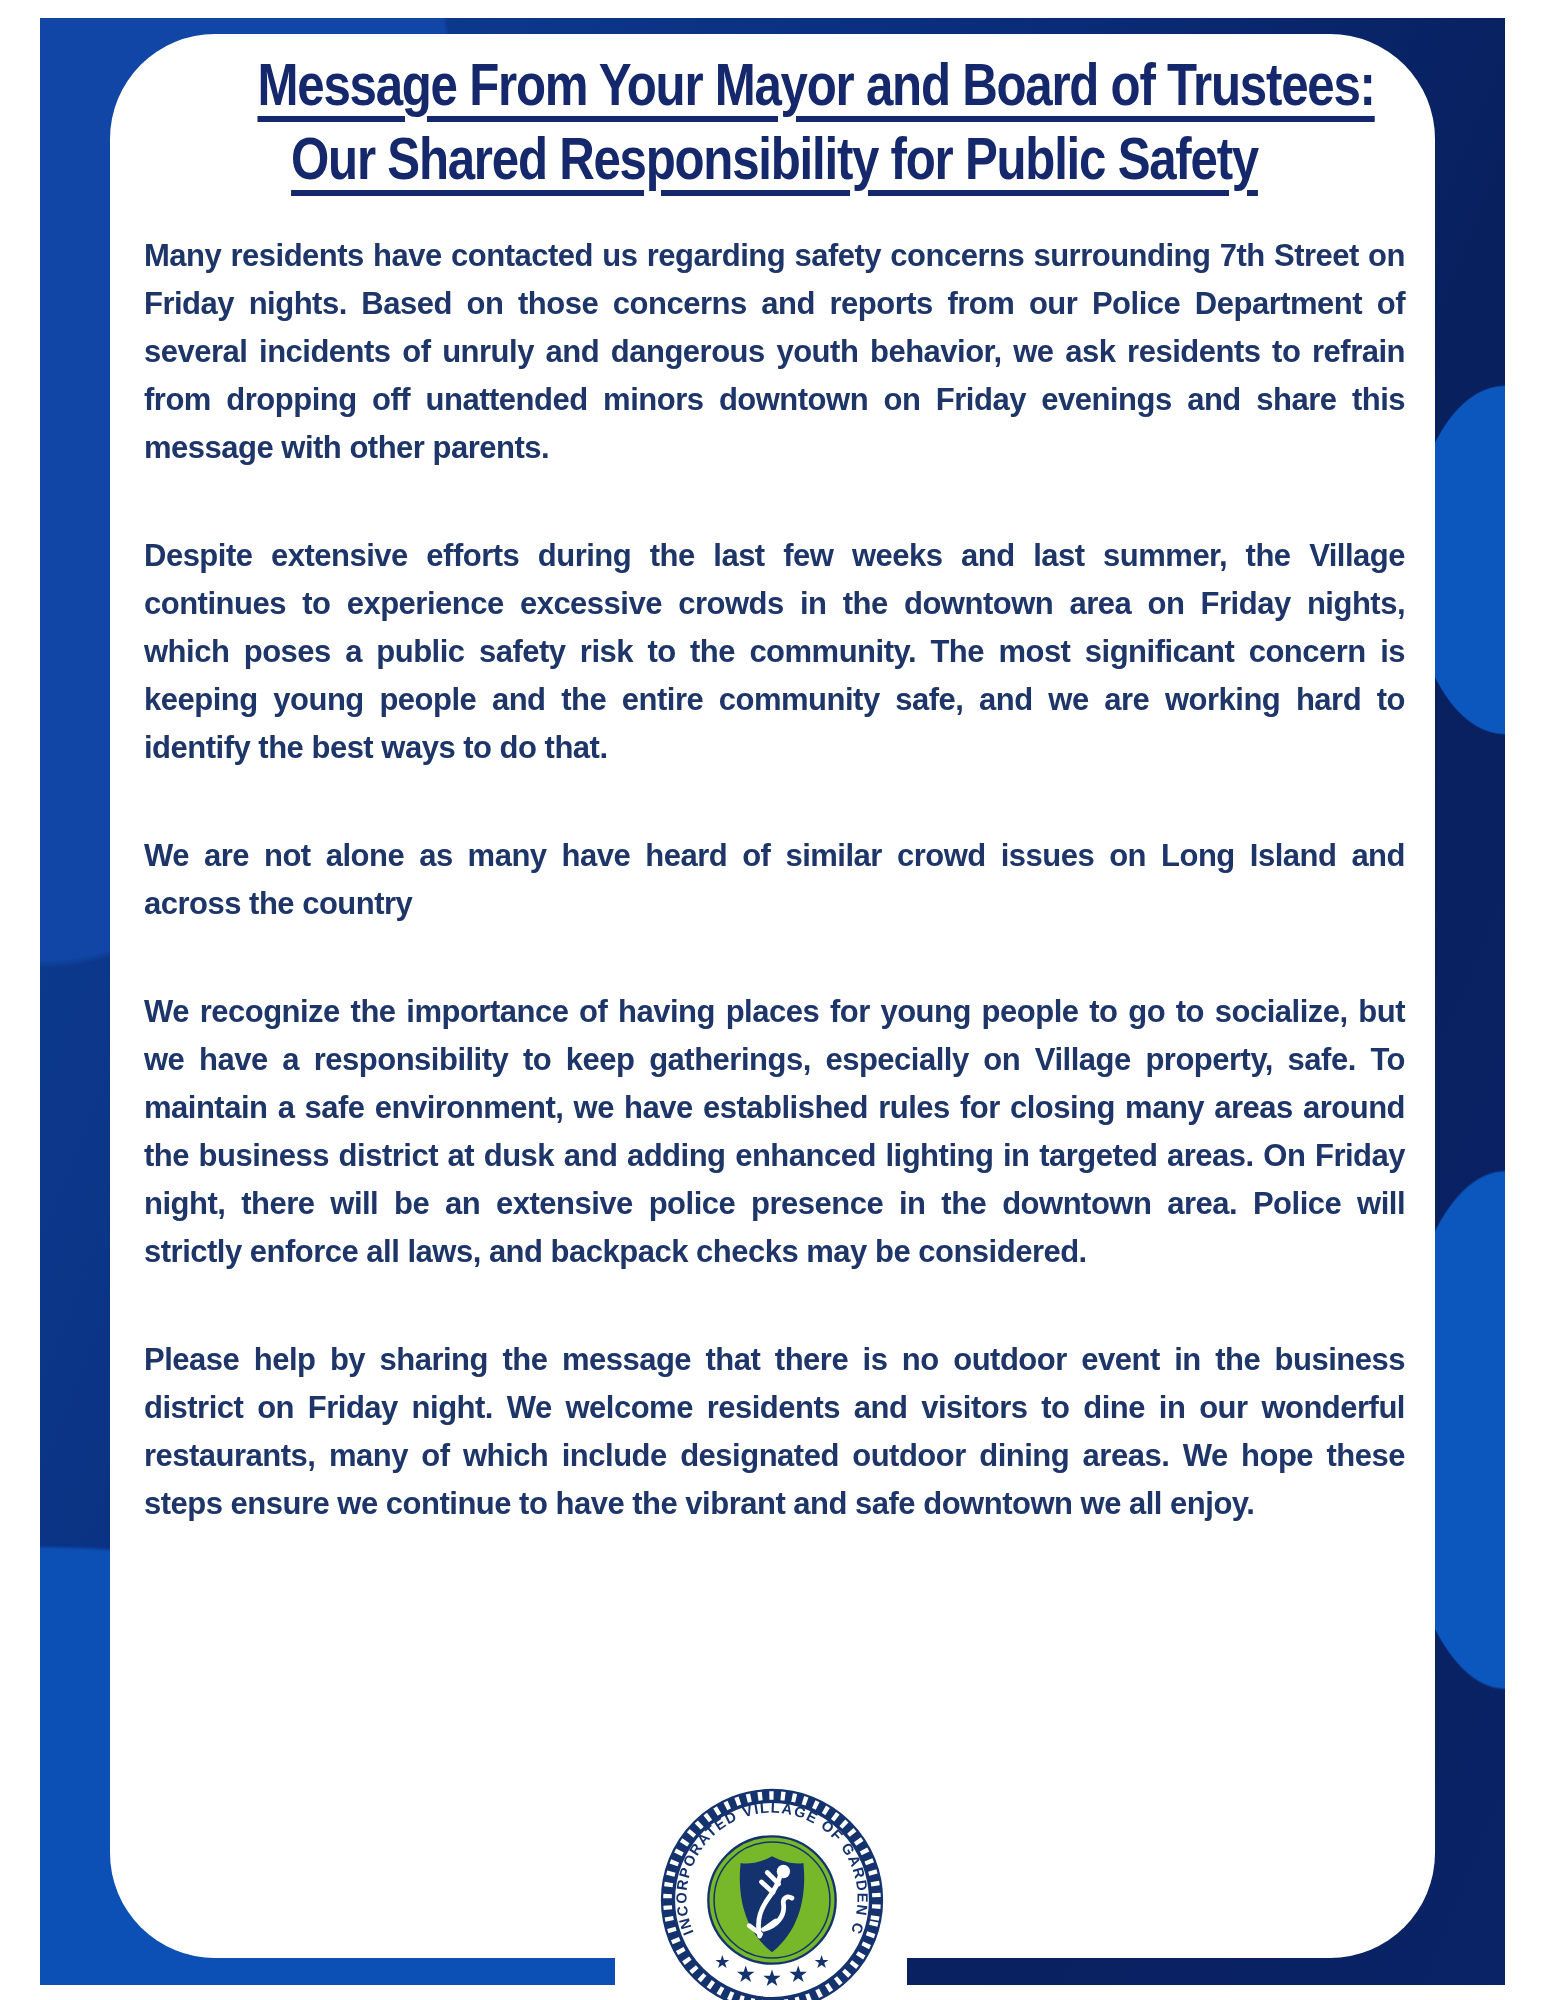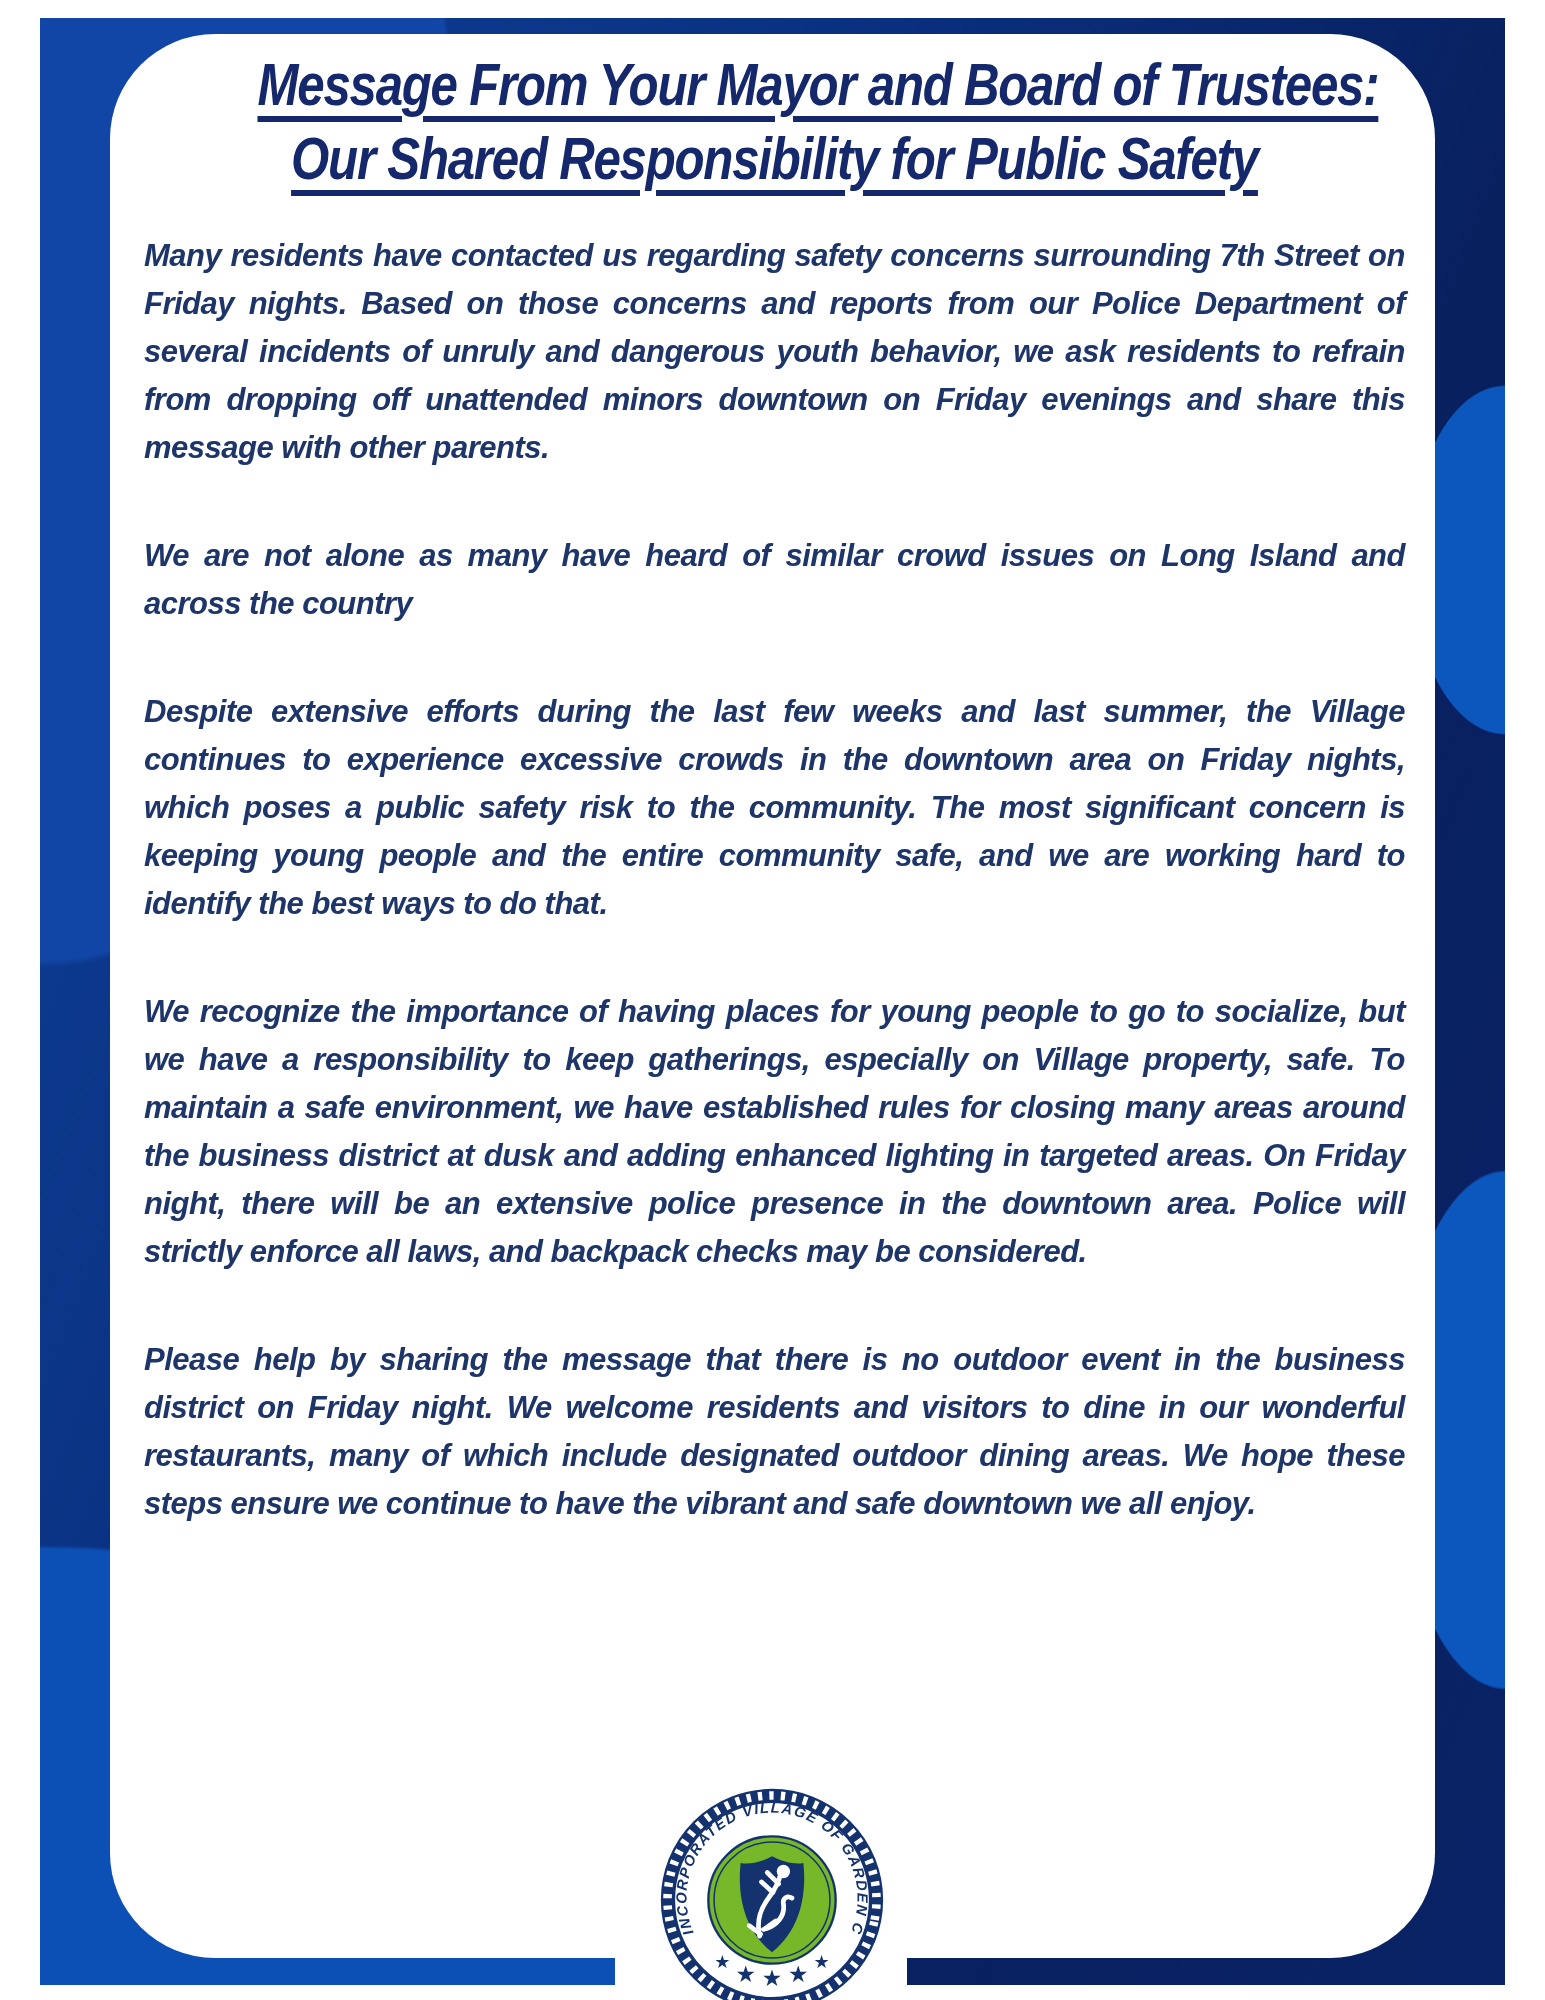--- a/index.html
+++ b/index.html
@@ -1,19 +1,19 @@
 <!DOCTYPE html>
 <html><head>
 <meta charset="utf-8">
 <style>
   * { margin:0; padding:0; box-sizing:border-box; }
   html,body { width:1545px; height:2000px; background:#ffffff; }
   body { font-family:"Liberation Sans", sans-serif; position:relative; overflow:hidden; }
 
-  .page { position:absolute; inset:0; width:1545px; height:2000px; background:#ffffff; overflow:hidden;font-style:italic; }
+  .page { position:absolute; inset:0; width:1545px; height:2000px; background:#ffffff; overflow:hidden; }
 
   
   .frame {
     position:absolute; left:40px; top:18px; width:1465px; height:1967px;
     background-color:#081d55;
     background-image:
       radial-gradient(ellipse 420px 760px at 0px 190px,  #1146a6 0%, #1146a6 99%, rgba(17,70,166,0) 100%),
       radial-gradient(ellipse 640px 440px at 0px 100%,   #0c50b6 0%, #0c50b6 99%, rgba(12,80,182,0) 100%),
       radial-gradient(ellipse 430px 170px at 330px 100%, #0d4298 0%, #0d4298 99%, rgba(13,66,152,0) 100%),
       radial-gradient(ellipse 95px 175px at 100% 542px,  #0b57be 0%, #0b57be 99%, rgba(11,87,190,0) 100%),
@@ -54,22 +54,22 @@
 
   <div class="frame"></div>
 
   <div class="card">
     <h1>
       <span class="t-line">Message From Your Mayor and Board of Trustees:</span>
       <span class="t-line">Our Shared Responsibility for Public Safety</span>
     </h1>
     <div class="body-text">
       <p>Many residents have contacted us regarding safety concerns surrounding 7th Street on Friday nights. Based on those concerns and reports from our Police Department of several incidents of unruly and dangerous youth behavior, we ask residents to refrain from dropping off unattended minors downtown on Friday evenings and share this message with other parents.</p>
+      <p>Despite extensive efforts during the last few weeks and last summer, the Village continues to experience excessive crowds in the downtown area on Friday nights, which poses a public safety risk to the community. The most significant concern is keeping young people and the entire community safe, and we are working hard to identify the best ways to do that.</p>
       <p>We are not alone as many have heard of similar crowd issues on Long Island and across the country</p>
-      <p>Despite extensive efforts during the last few weeks and last summer, the Village continues to experience excessive crowds in the downtown area on Friday nights, which poses a public safety risk to the community. The most significant concern is keeping young people and the entire community safe, and we are working hard to identify the best ways to do that.</p>
       <p>We recognize the importance of having places for young people to go to socialize, but we have a responsibility to keep gatherings, especially on Village property, safe. To maintain a safe environment, we have established rules for closing many areas around the business district at dusk and adding enhanced lighting in targeted areas. On Friday night, there will be an extensive police presence in the downtown area. Police will strictly enforce all laws, and backpack checks may be considered.</p>
       <p>Please help by sharing the message that there is no outdoor event in the business district on Friday night. We welcome residents and visitors to dine in our wonderful restaurants, many of which include designated outdoor dining areas. We hope these steps ensure we continue to have the vibrant and safe downtown we all enjoy.</p>
     </div>
   </div>
 
   <div class="seal-backing"></div>
 
   <svg class="seal" viewBox="0 0 240 240" aria-hidden="true">
 
     <g>

